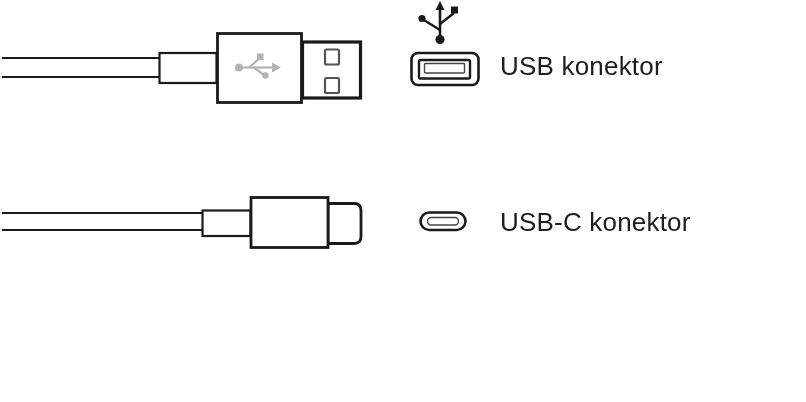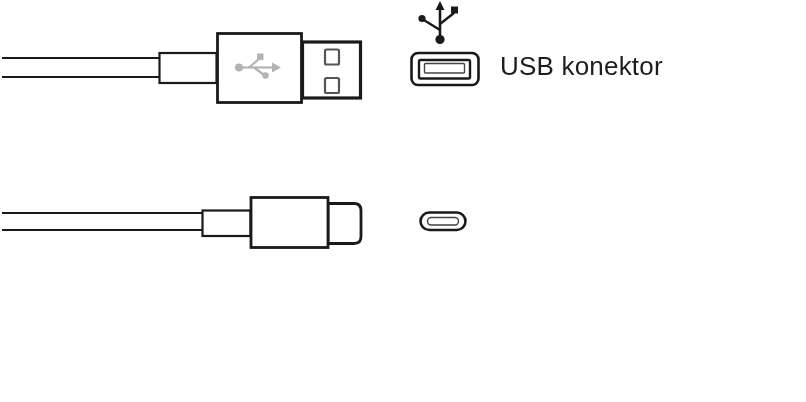--- a/index.html
+++ b/index.html
@@ -75,16 +75,17 @@
         <path d="M328,73.5 h26 q7,0 7,7 v26 q0,7 -7,7 h-26 z" fill="#fff" stroke-width="2.8"></path>
         <rect x="251" y="67.5" width="77" height="50" fill="#fff" stroke-width="2.8"></rect>
       </g>
     </svg>
 
     <svg class="abs" style="left:418px;top:80px" width="50" height="23" viewBox="0 0 50 23">
       <rect x="2.5" y="2.5" width="45" height="17.5" rx="8.75" fill="#fff" stroke="#1a1a1a" stroke-width="2.6"></rect>
       <rect x="9.5" y="7.5" width="31" height="7.5" rx="3.75" fill="#fff" stroke="#444" stroke-width="1.4"></rect>
     </svg>
 
+    <span class="label-text" style="top:76px">USB-C konektor</span>
   </div>
 
 
 </div>
 
 </body></html>

